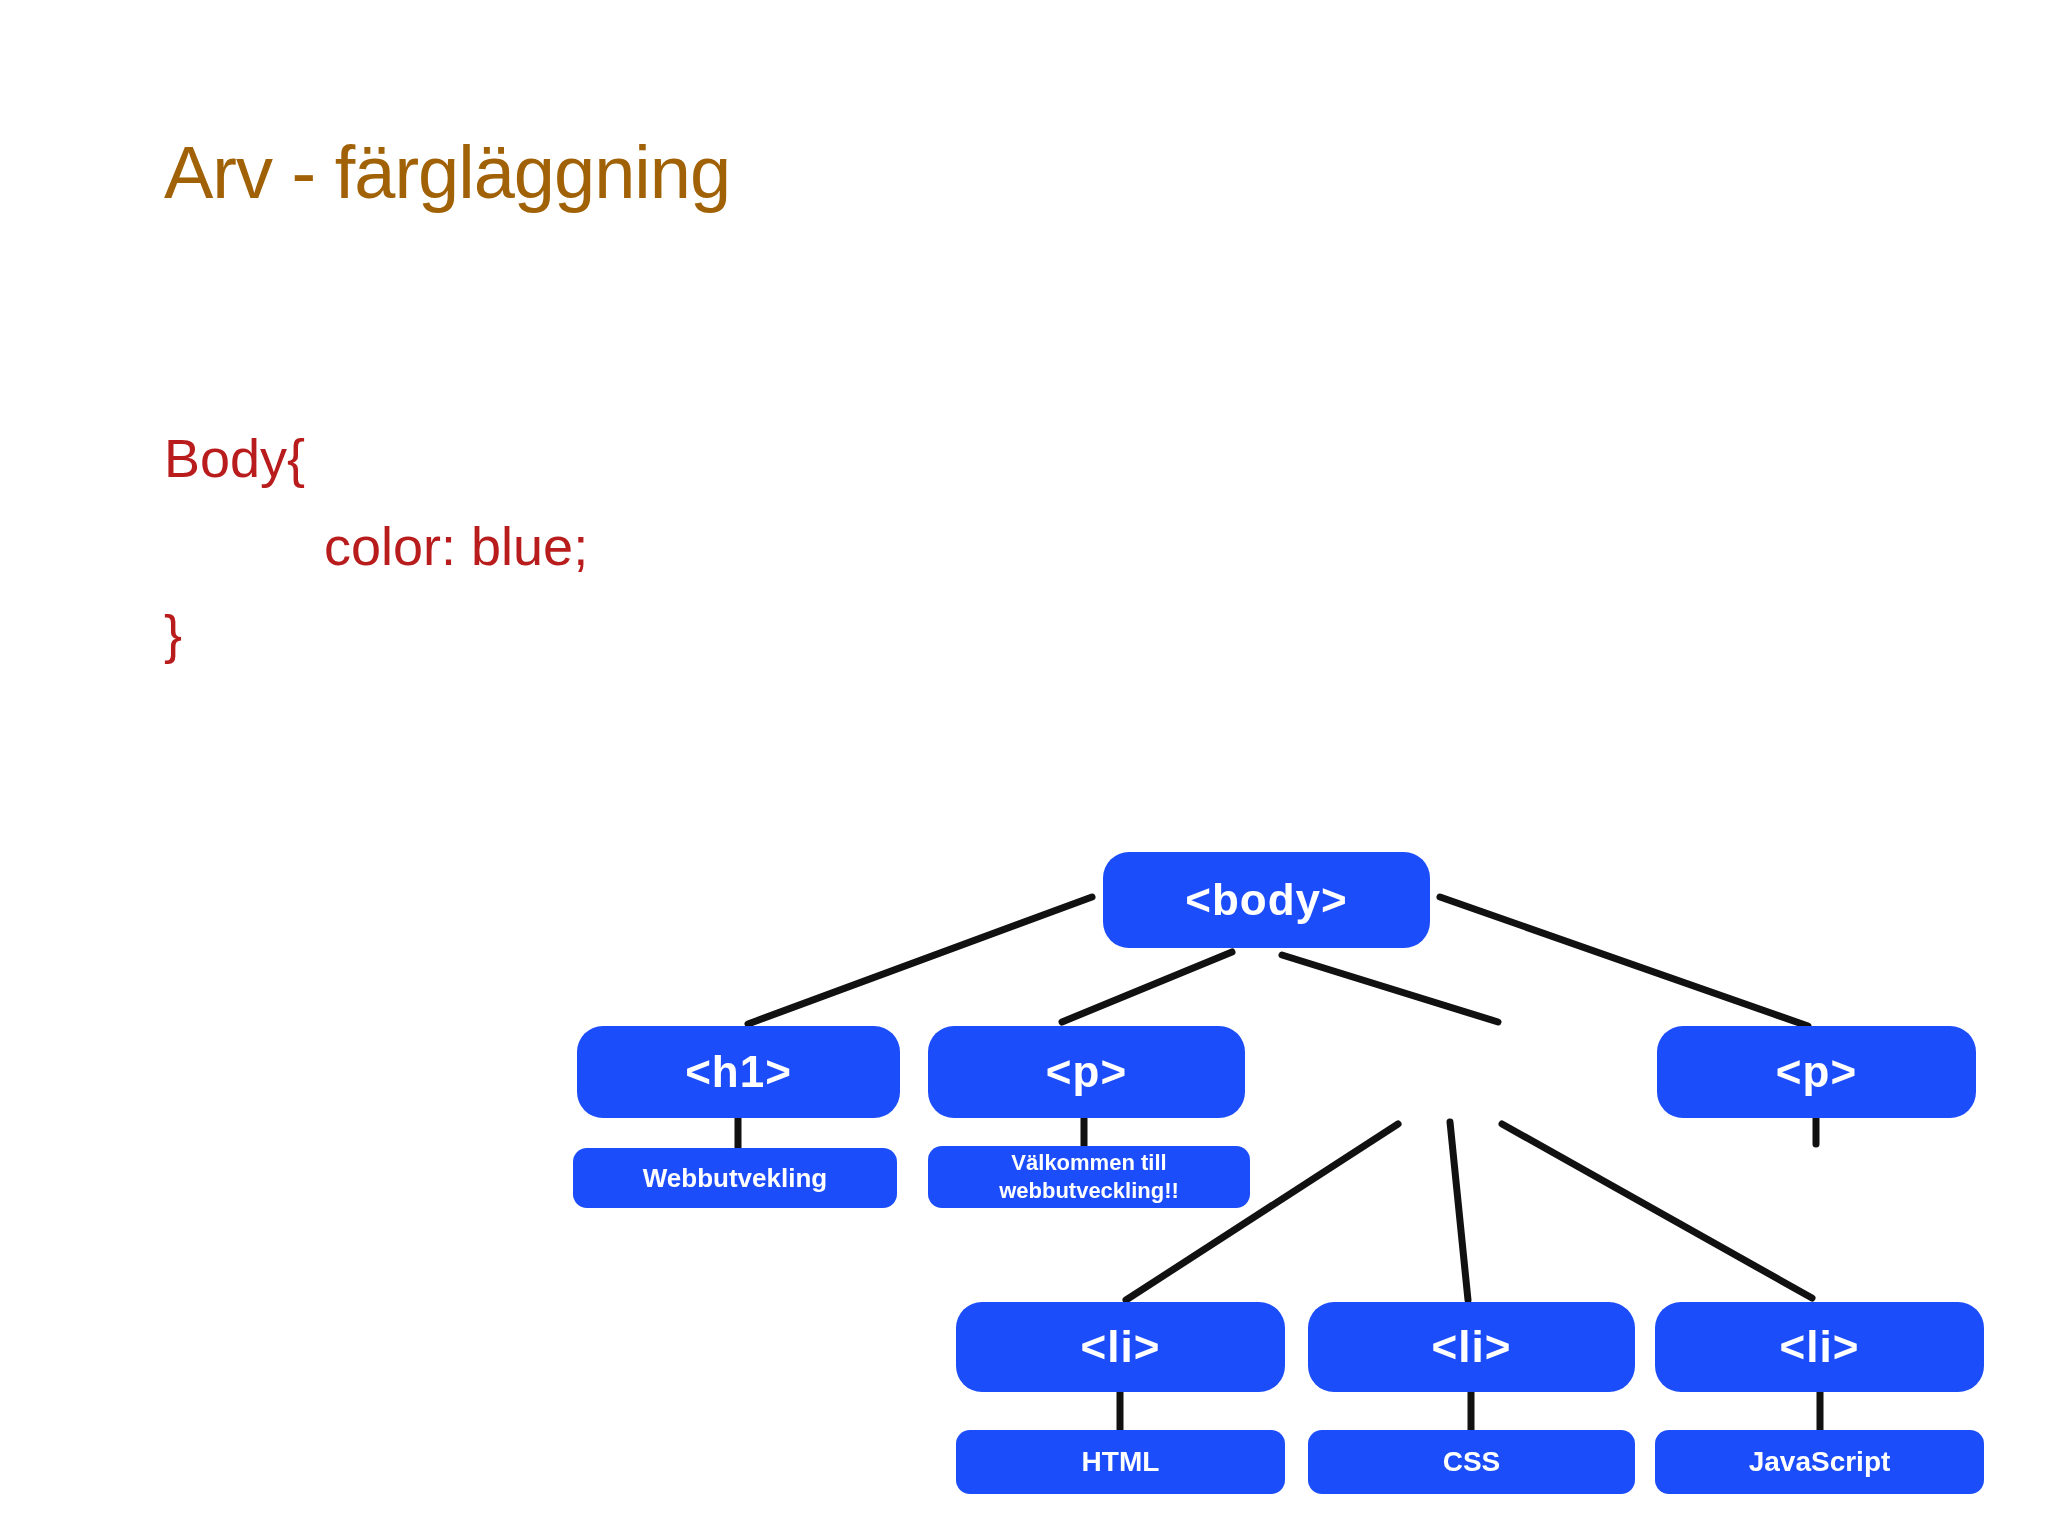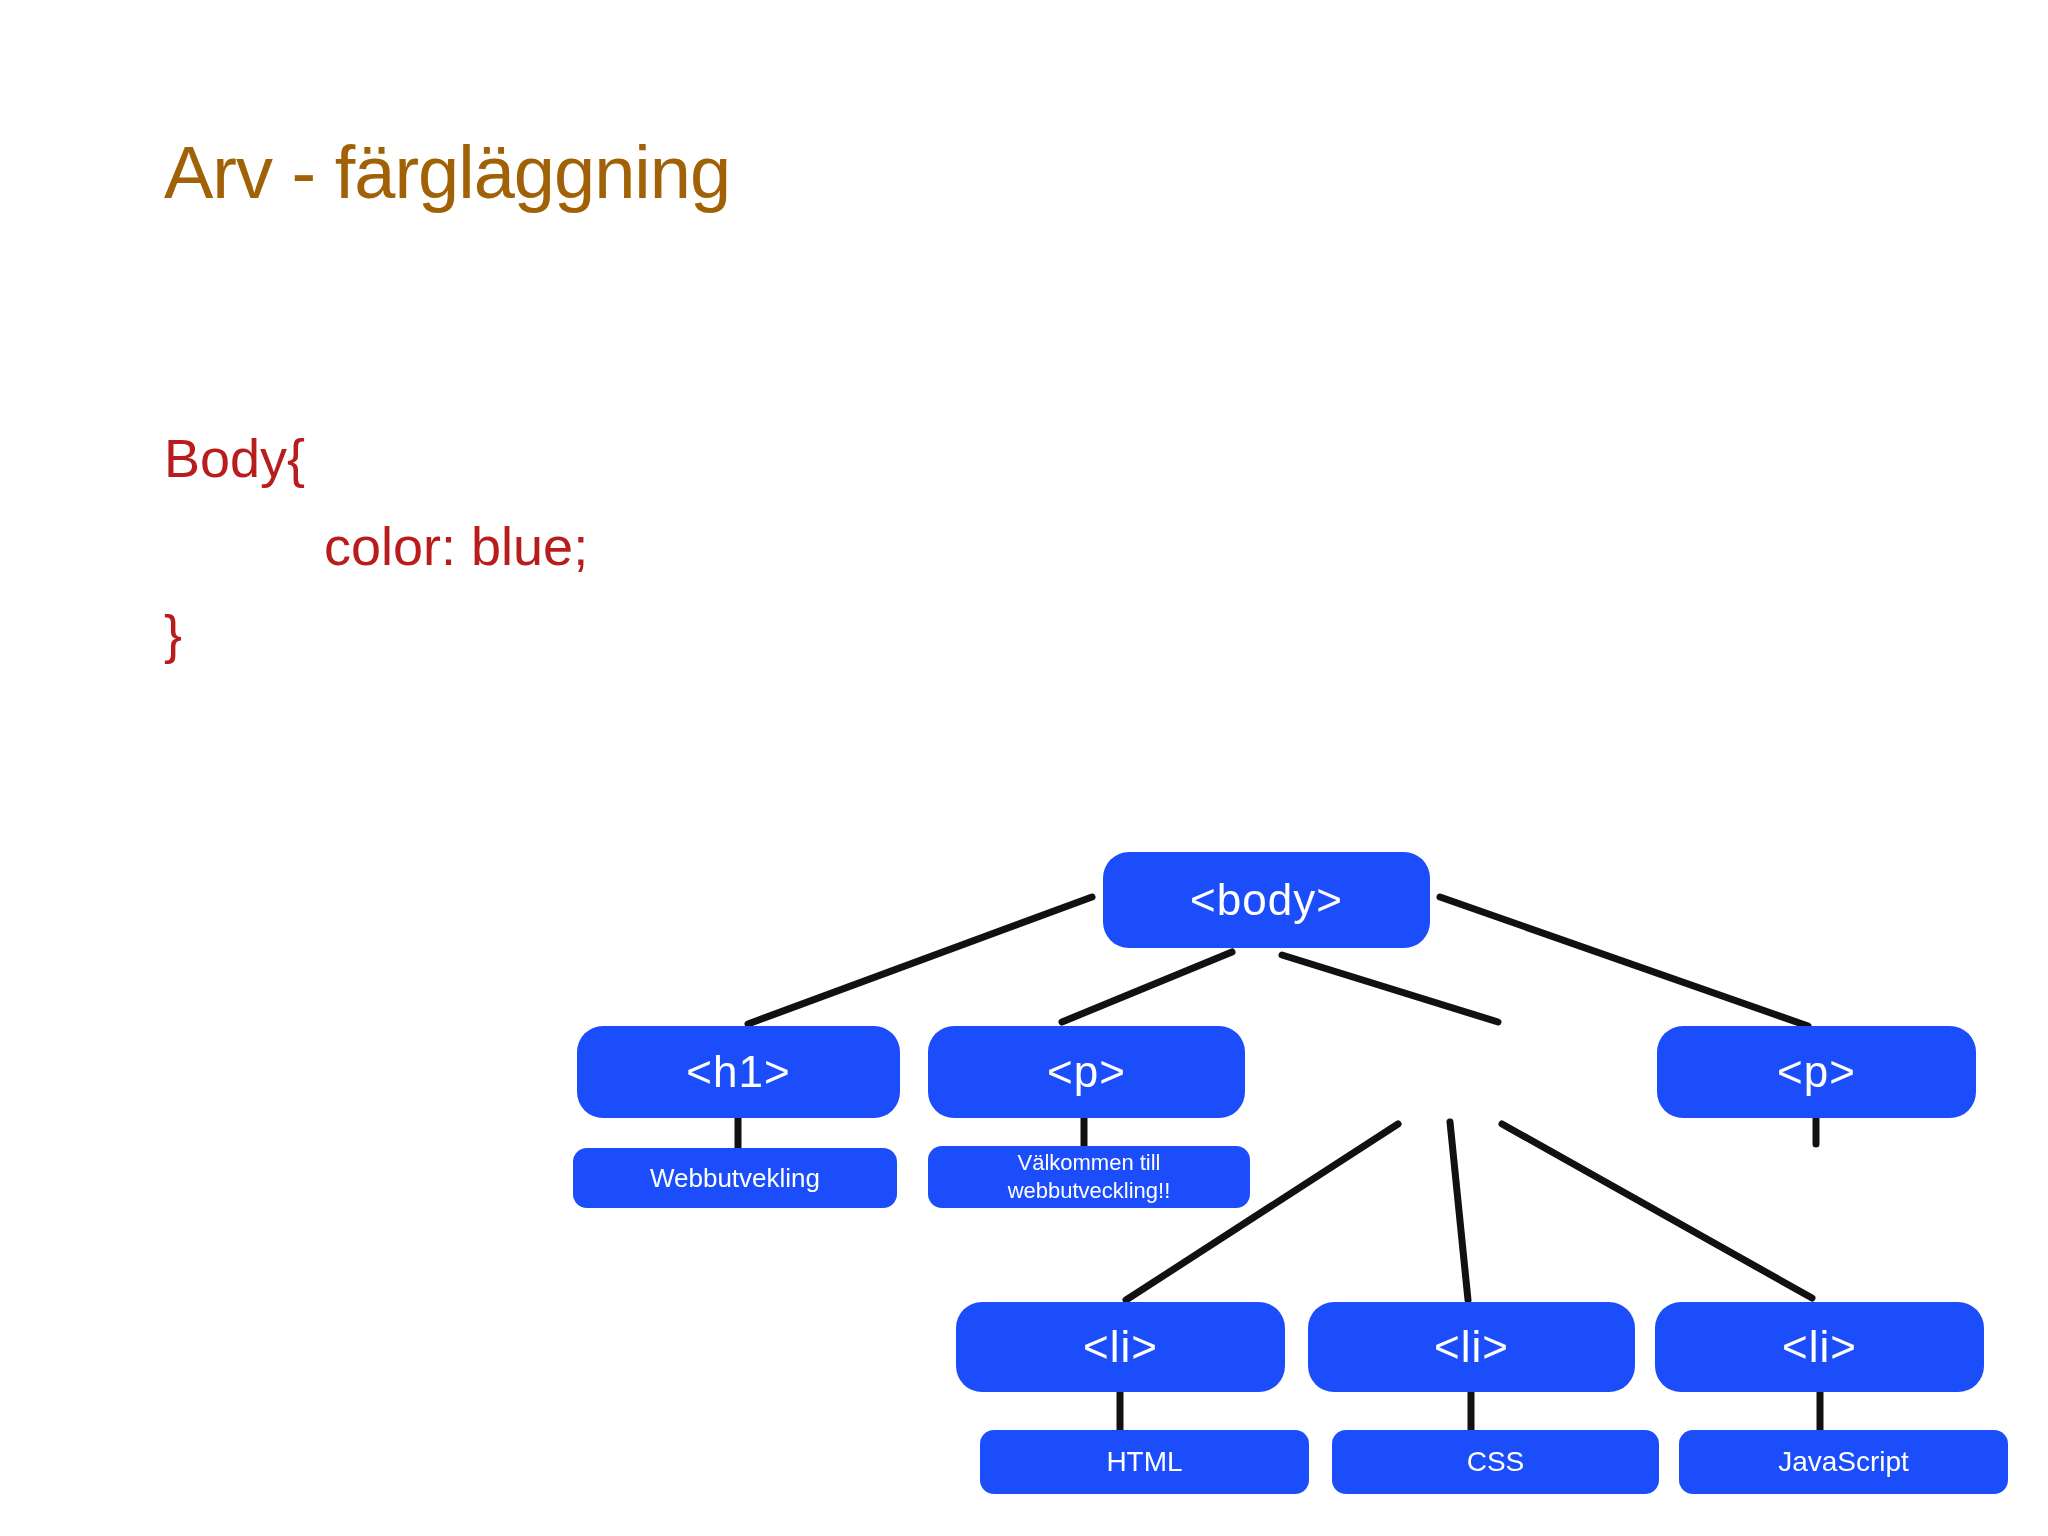--- a/index.html
+++ b/index.html
@@ -36,27 +36,27 @@
   .edges { position: absolute; left: 0; top: 0; width: 2048px; height: 1536px; }
 
   .node {
     position: absolute;
     background: #1c4dfa;
     color: #ffffff;
     display: flex;
     flex-direction: column;
     align-items: center;
     justify-content: center;
-    font-weight: normal;
+    font-weight: bold;
     text-align: center;
   }
   .node.tag  { font-size: 44px; border-radius: 26px; letter-spacing: 1px; }
   .node.cap  { border-radius: 14px; font-size: 26px; }
   .node.cap2 { border-radius: 14px; font-size: 22px; line-height: 28px; }
-  .node.capb { border-radius: 14px; font-size: 28px; margin-left: 24px; }
+  .node.capb { border-radius: 14px; font-size: 28px; }
 </style>
 </head>
 <body>
 
 <div class="slide">
 
   <div class="title">Arv - färgläggning</div>
 
   <div class="code">
     <div class="code-line">Body{</div>

